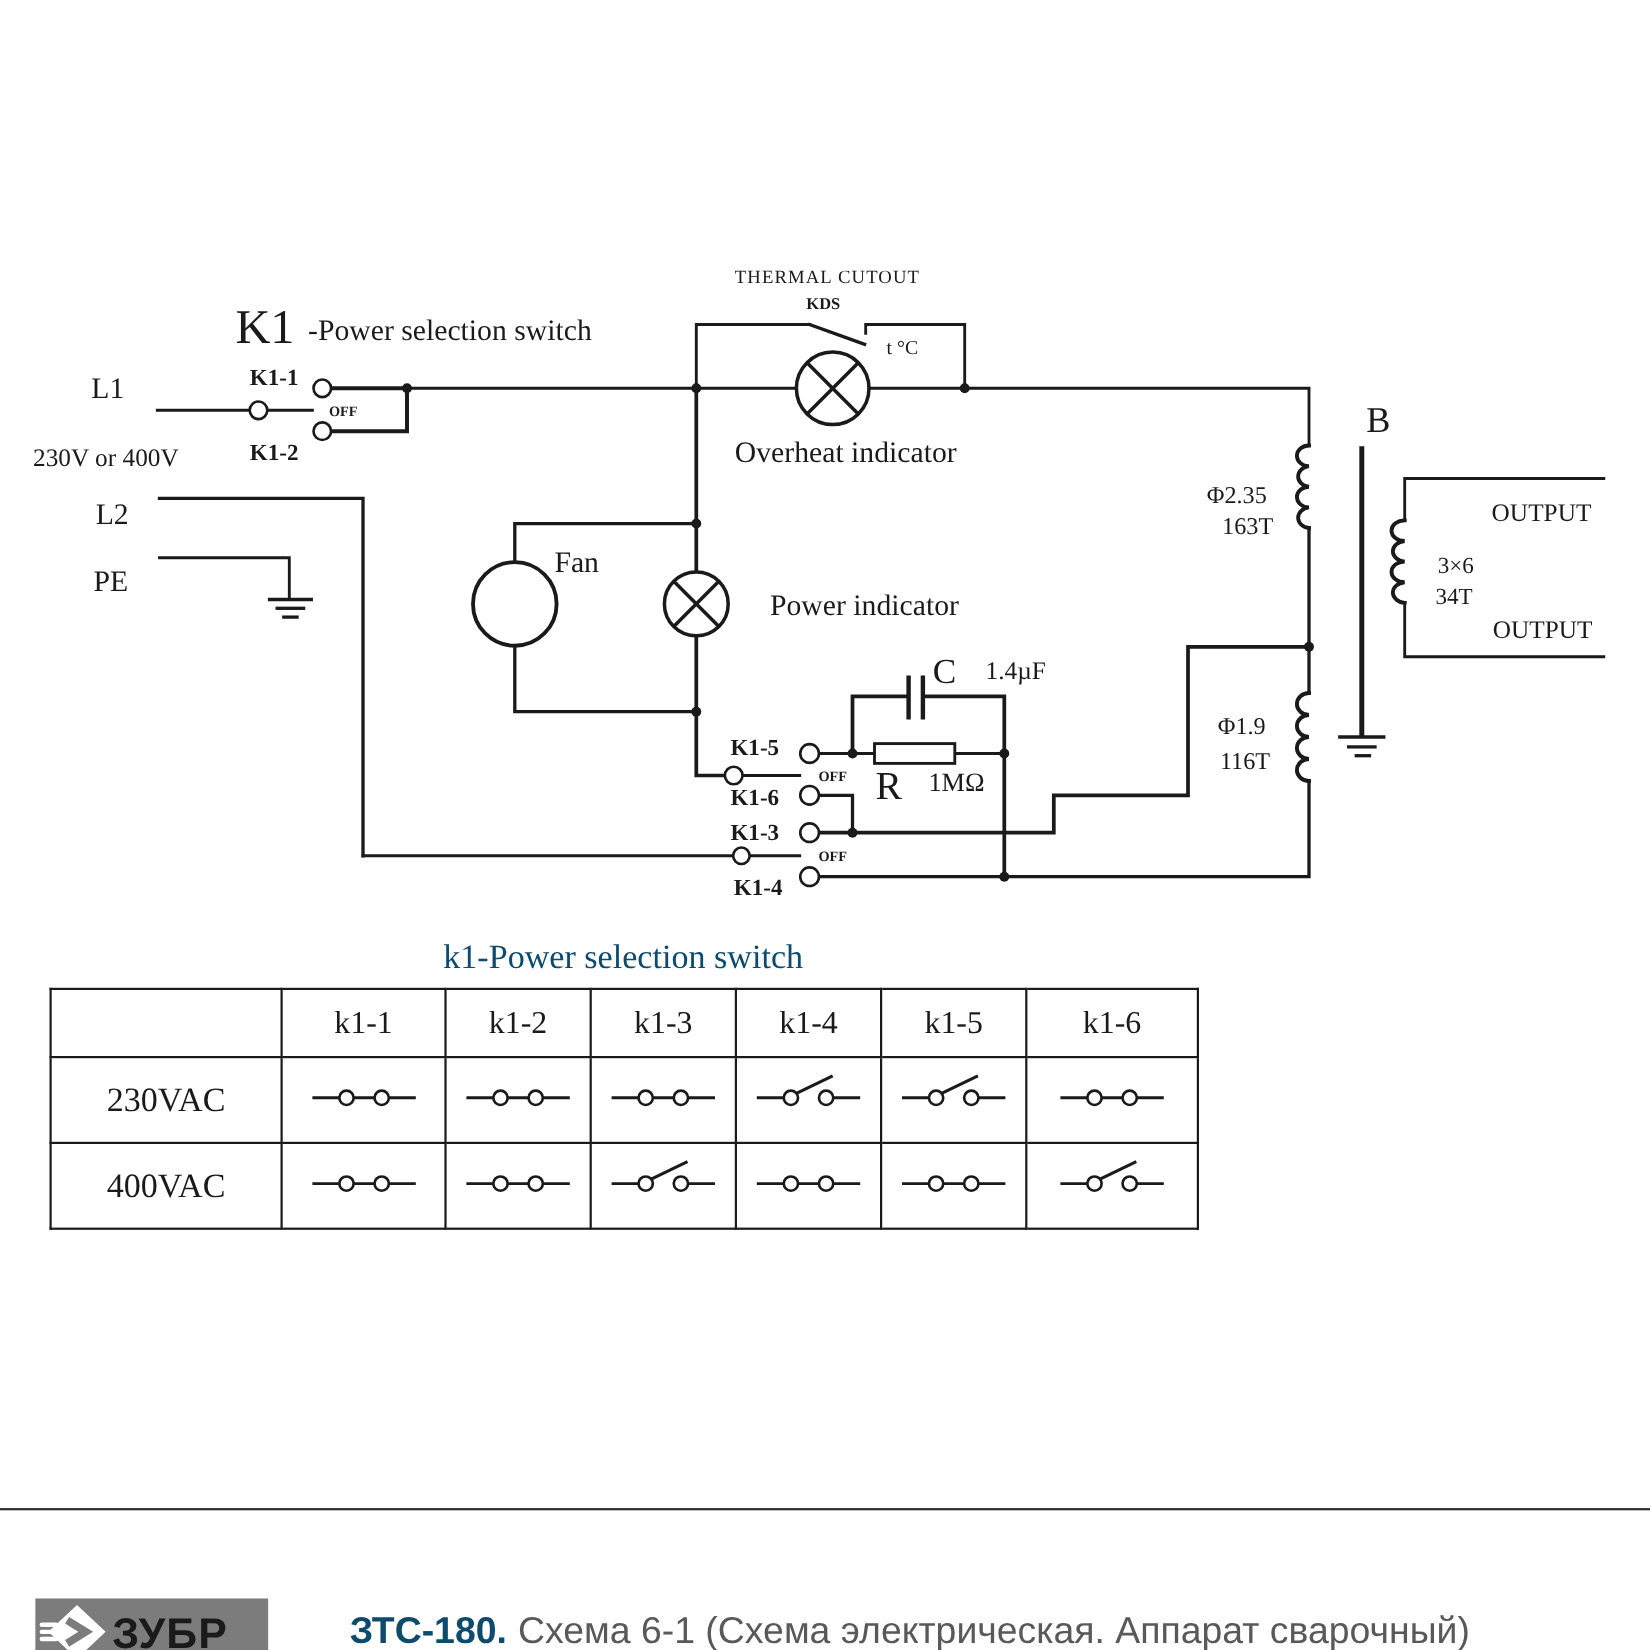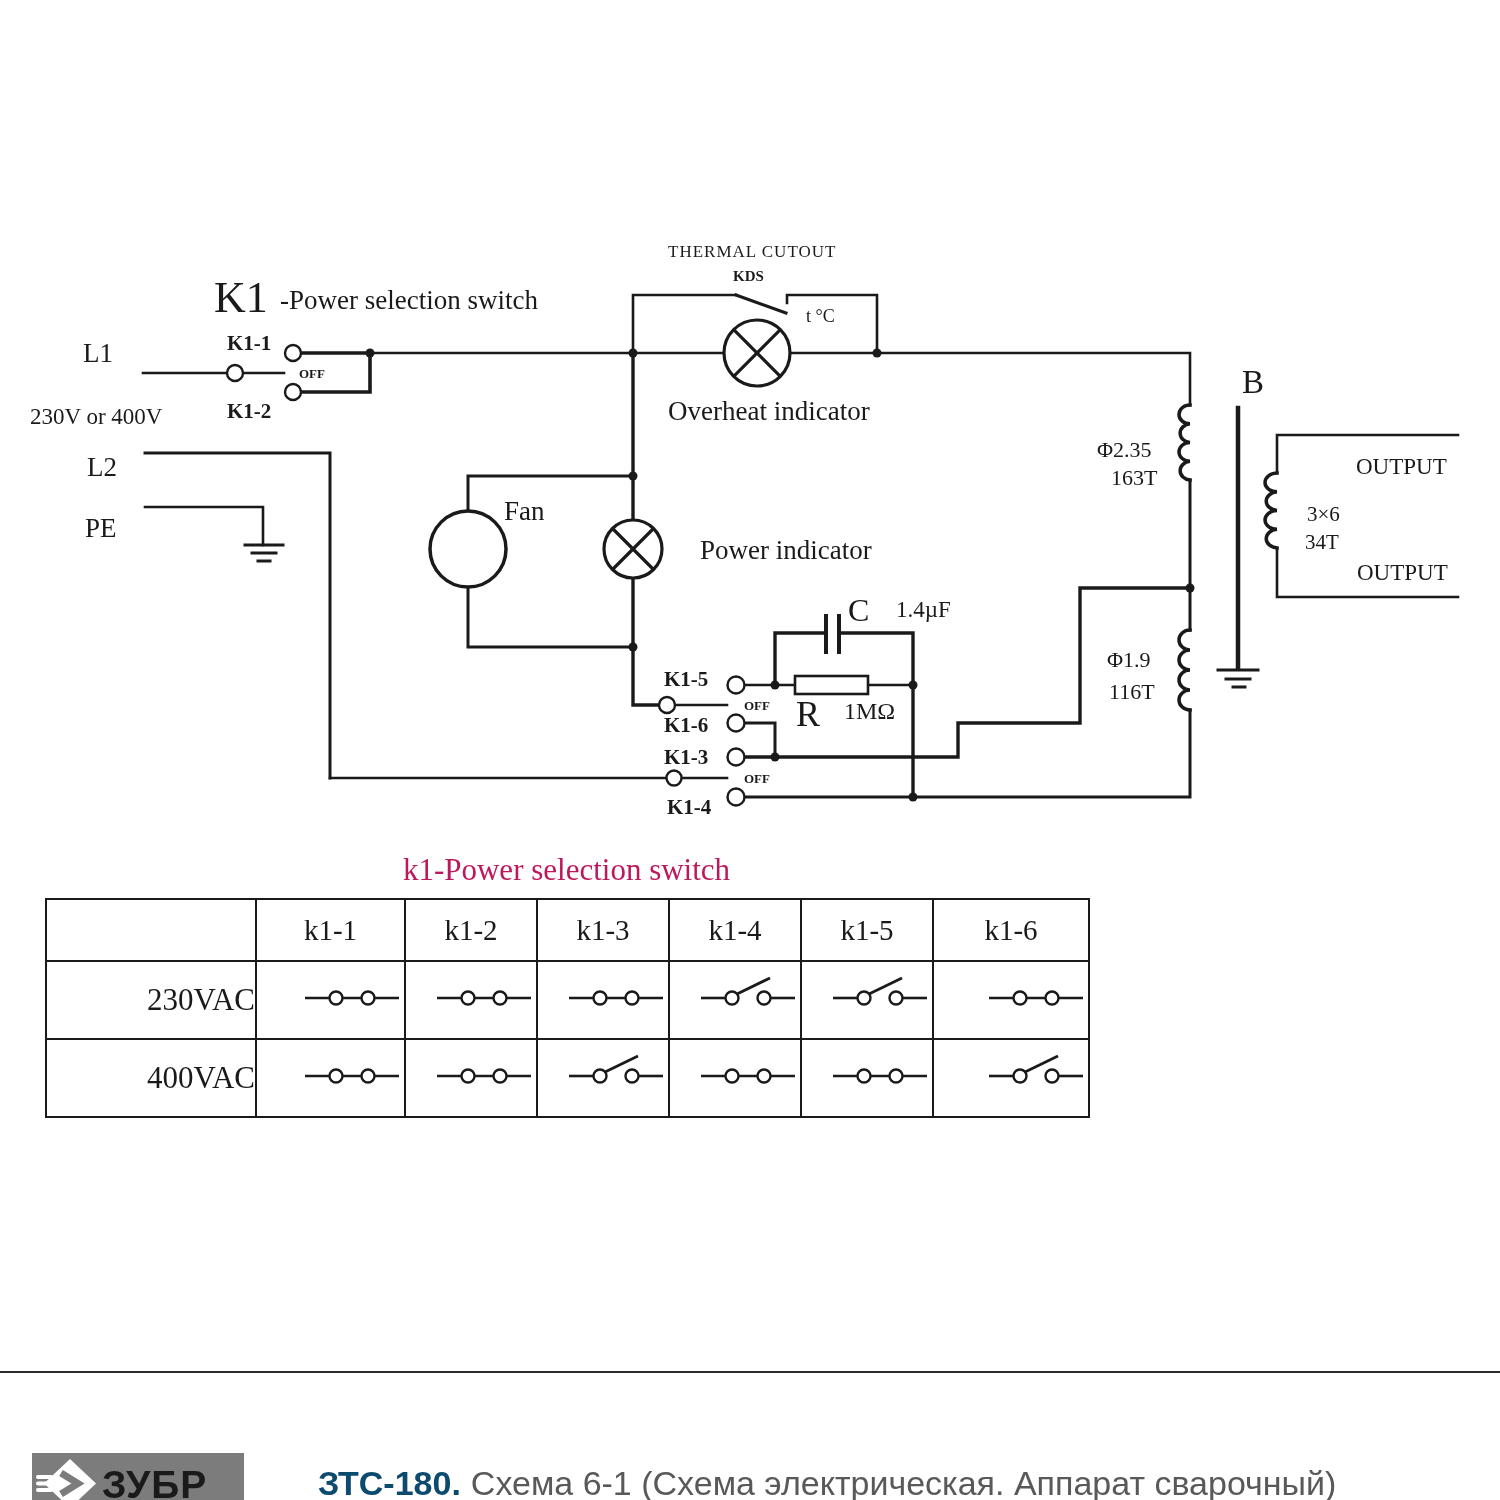--- a/index.html
+++ b/index.html
@@ -2,26 +2,26 @@
 <html><head>
 <meta charset="utf-8">
 <style>
   html,body{margin:0;padding:0;}
   body{width:1500px;height:1500px;background:#ffffff;position:relative;overflow:hidden;
        font-family:"Liberation Serif", serif;}
   .page{position:absolute;inset:0;background:#fff;}
   svg text{fill:#1a1a1a;}
   .schem{position:absolute;left:0;top:0;}
   .table-title{position:absolute;left:45px;top:852px;width:1043px;text-align:center;
-       font-size:31px;color:#be185d;font-family:"Liberation Serif",serif;}
+       font-size:31px;color:#0c4a6e;font-family:"Liberation Serif",serif;}
   .ktable{position:absolute;left:45px;top:898px;border-collapse:collapse;table-layout:fixed;}
   .ktable td{border:2.5px solid #1a1a1a;text-align:center;vertical-align:middle;
        color:#1a1a1a;font-family:"Liberation Serif",serif;padding:0;}
   .ktable tr.hrow td{height:60px;font-size:29px;}
-  .ktable tr.drow td{height:76px;text-align:right;}
+  .ktable tr.drow td{height:76px;}
   .ktable td.rlabel{font-size:31px;}
   .footer-divider{position:absolute;left:0;top:1371px;width:1500px;height:2px;background:#2b2b2b;}
   .footer{position:absolute;left:32px;top:1453px;display:flex;align-items:center;gap:74px;}
   .caption{font-family:"Liberation Sans",sans-serif;font-size:34px;white-space:nowrap;}
   .caption .model{font-weight:bold;color:#0c4a6e;margin-top:32px;}
   .caption .desc{color:#595959;margin-left:10px;}
 </style>
 </head>
 <body>
 

